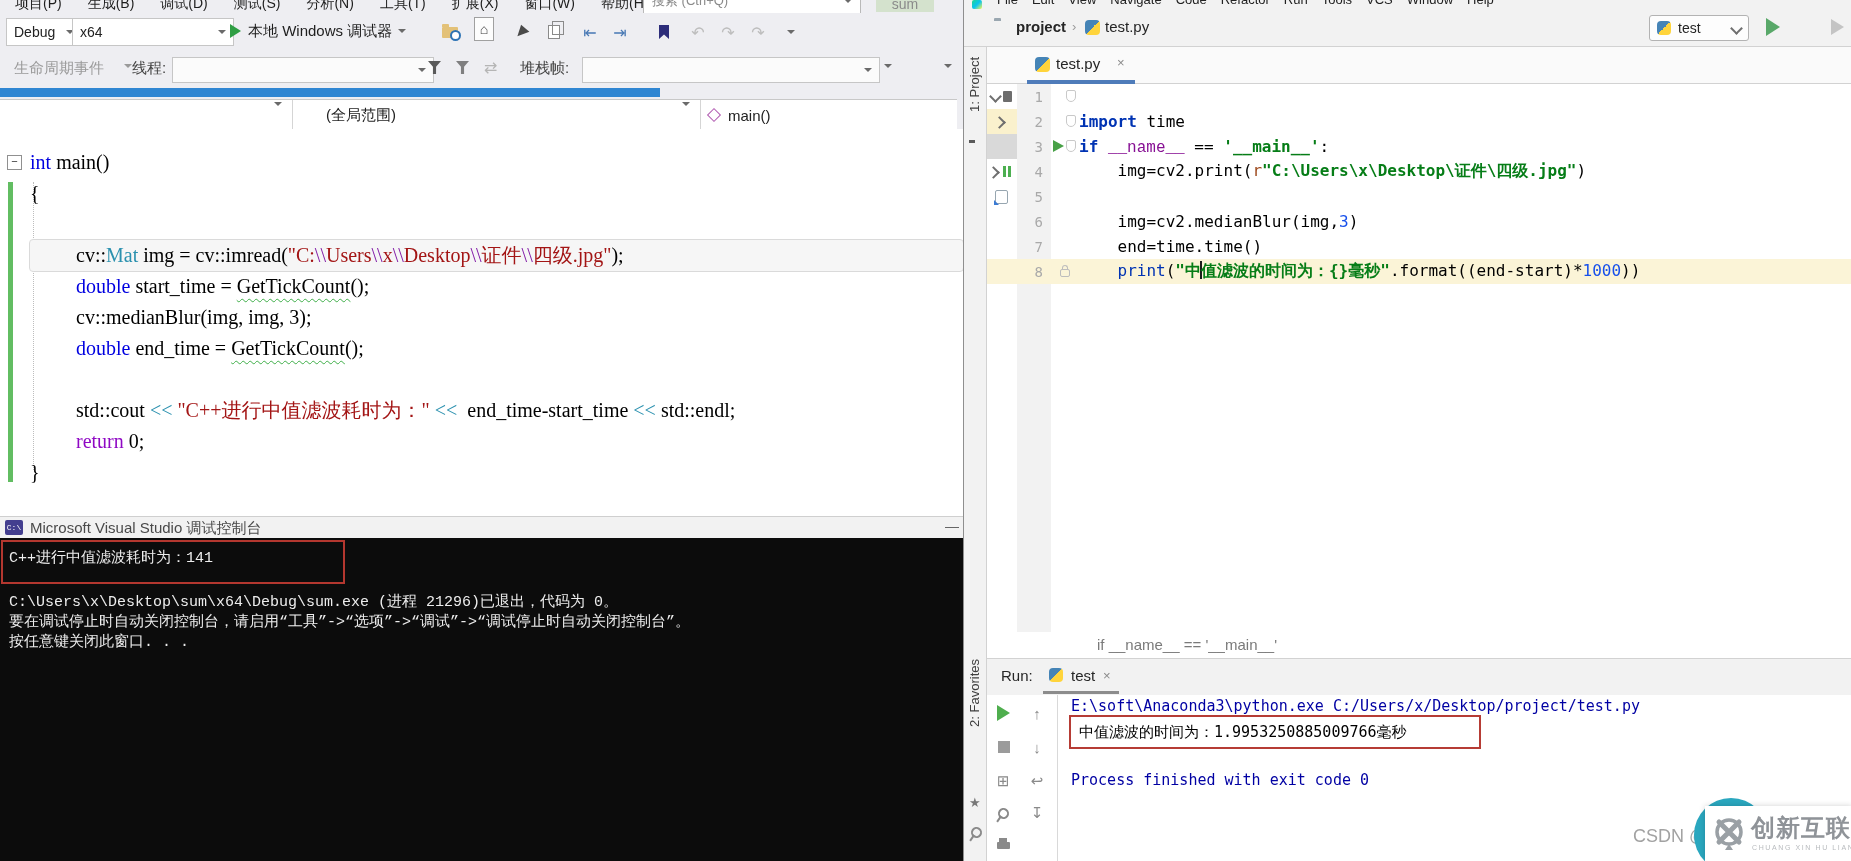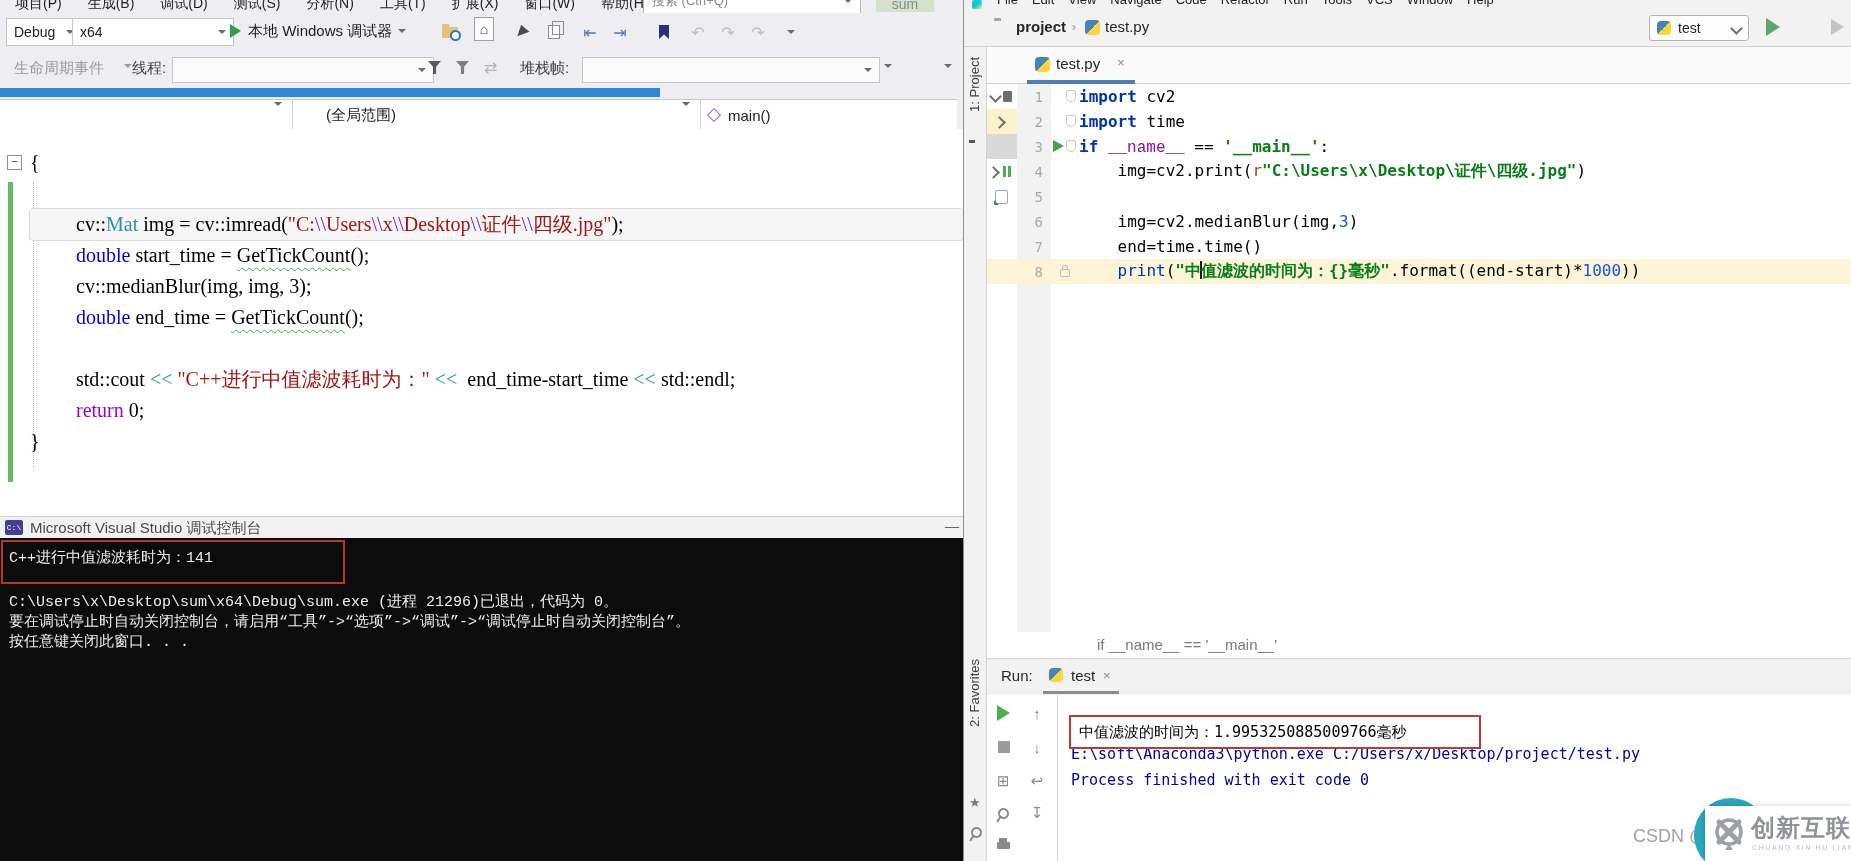--- a/index.html
+++ b/index.html
@@ -279,20 +279,21 @@
         <span class="dia"></span>
         <span>main()</span>
       </div>
     </div>
 
     <div class="abs vs-editor">
       <div class="abs vs-greenbar"></div>
       <div class="abs vs-collapse">−</div>
       <div class="abs vs-guide"></div>
       <div class="vs-code">
+          <div class="cl"><span class="s-kw">int</span><span class="s-pl"> main()</span></div>
           <div class="cl"><span class="s-pl">{</span></div>
           <div class="cl"></div>
           <div class="cl ind hl-box"><span class="s-pl">cv::</span><span class="s-ty">Mat</span><span class="s-pl"> img = cv::imread(</span><span class="s-st">"C:</span><span class="s-esc">\\</span><span class="s-st">Users</span><span class="s-esc">\\</span><span class="s-st">x</span><span class="s-esc">\\</span><span class="s-st">Desktop</span><span class="s-esc">\\</span><span class="s-st">证件</span><span class="s-esc">\\</span><span class="s-st">四级.jpg"</span><span class="s-pl">);</span></div>
           <div class="cl ind"><span class="s-kw">double</span><span class="s-pl"> start_time = </span><span class="s-fn">GetTickCount</span><span class="s-pl">();</span></div>
           <div class="cl ind"><span class="s-pl">cv::medianBlur(img, img, 3);</span></div>
           <div class="cl ind"><span class="s-kw">double</span><span class="s-pl"> end_time = </span><span class="s-fn">GetTickCount</span><span class="s-pl">();</span></div>
           <div class="cl"></div>
           <div class="cl ind"><span class="s-pl">std::cout </span><span class="s-op">&lt;&lt;</span><span class="s-pl"> </span><span class="s-st">"C++进行中值滤波耗时为：</span><span class="s-st">"</span><span class="s-pl"> </span><span class="s-op">&lt;&lt;</span><span class="s-pl">  end_time-start_time </span><span class="s-op">&lt;&lt;</span><span class="s-pl"> std::endl;</span></div>
           <div class="cl ind"><span class="s-ct">return</span><span class="s-pl"> 0;</span></div>
           <div class="cl"><span class="s-pl">}</span></div>
@@ -374,21 +375,20 @@
 
         <div class="pc-row r1">
           <div class="c-annot">
             <span class="chev down" style="position:absolute;left:4px;top:8px;"></span>
             <span class="ic-file"></span>
           </div>
           <div class="c-num">1</div>
           <div class="c-badge">
               <span class="ic-shield"></span>
             </div>
-          <div class="c-code"><span class="s-pk">import</span><span class="s-pl"> cv2</span></div>
         </div>
 
         <div class="pc-row r2">
           <div class="c-annot">
               <span class="chev right" style="position:absolute;left:8px;top:9px;"></span>
             </div>
           <div class="c-num">2</div>
           <div class="c-badge">
               <span class="ic-shield"></span>
             </div>
@@ -473,21 +473,21 @@
             <span class="ic-pin"></span>
           </span>
         <span class="rt" style="left:6px;top:140px;">
             <span class="ic-print"></span>
           </span>
         <span class="rt" style="left:40px;top:8px;">↑</span>
         <span class="rt" style="left:40px;top:42px;">↓</span>
         <span class="rt" style="left:40px;top:76px;">↩</span>
         <span class="rt" style="left:40px;top:108px;">↧</span>
         <div class="run-console">
-          <div class="sysline" style="top:2px;margin-top:48px;">E:\soft\Anaconda3\python.exe C:/Users/x/Desktop/project/test.py</div>
+          <div class="sysline" style="top:2px;">E:\soft\Anaconda3\python.exe C:/Users/x/Desktop/project/test.py</div>
           <div class="redbox2">
             <div class="outline2">中值滤波的时间为：1.9953250885009766毫秒</div>
           </div>
           <div class="sysline" style="top:76px;">Process finished with exit code 0</div>
         </div>
       </div>
     </div>
 
     <span class="abs wm-csdn">CSDN @</span>
     <div class="abs wm-avatar"></div>

